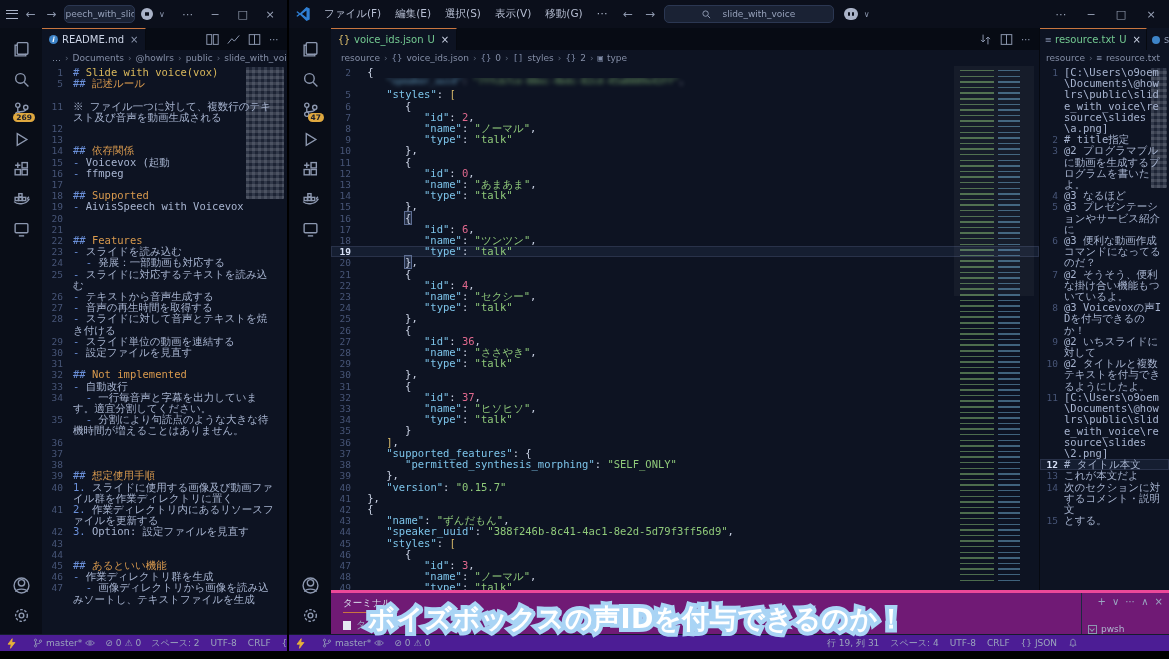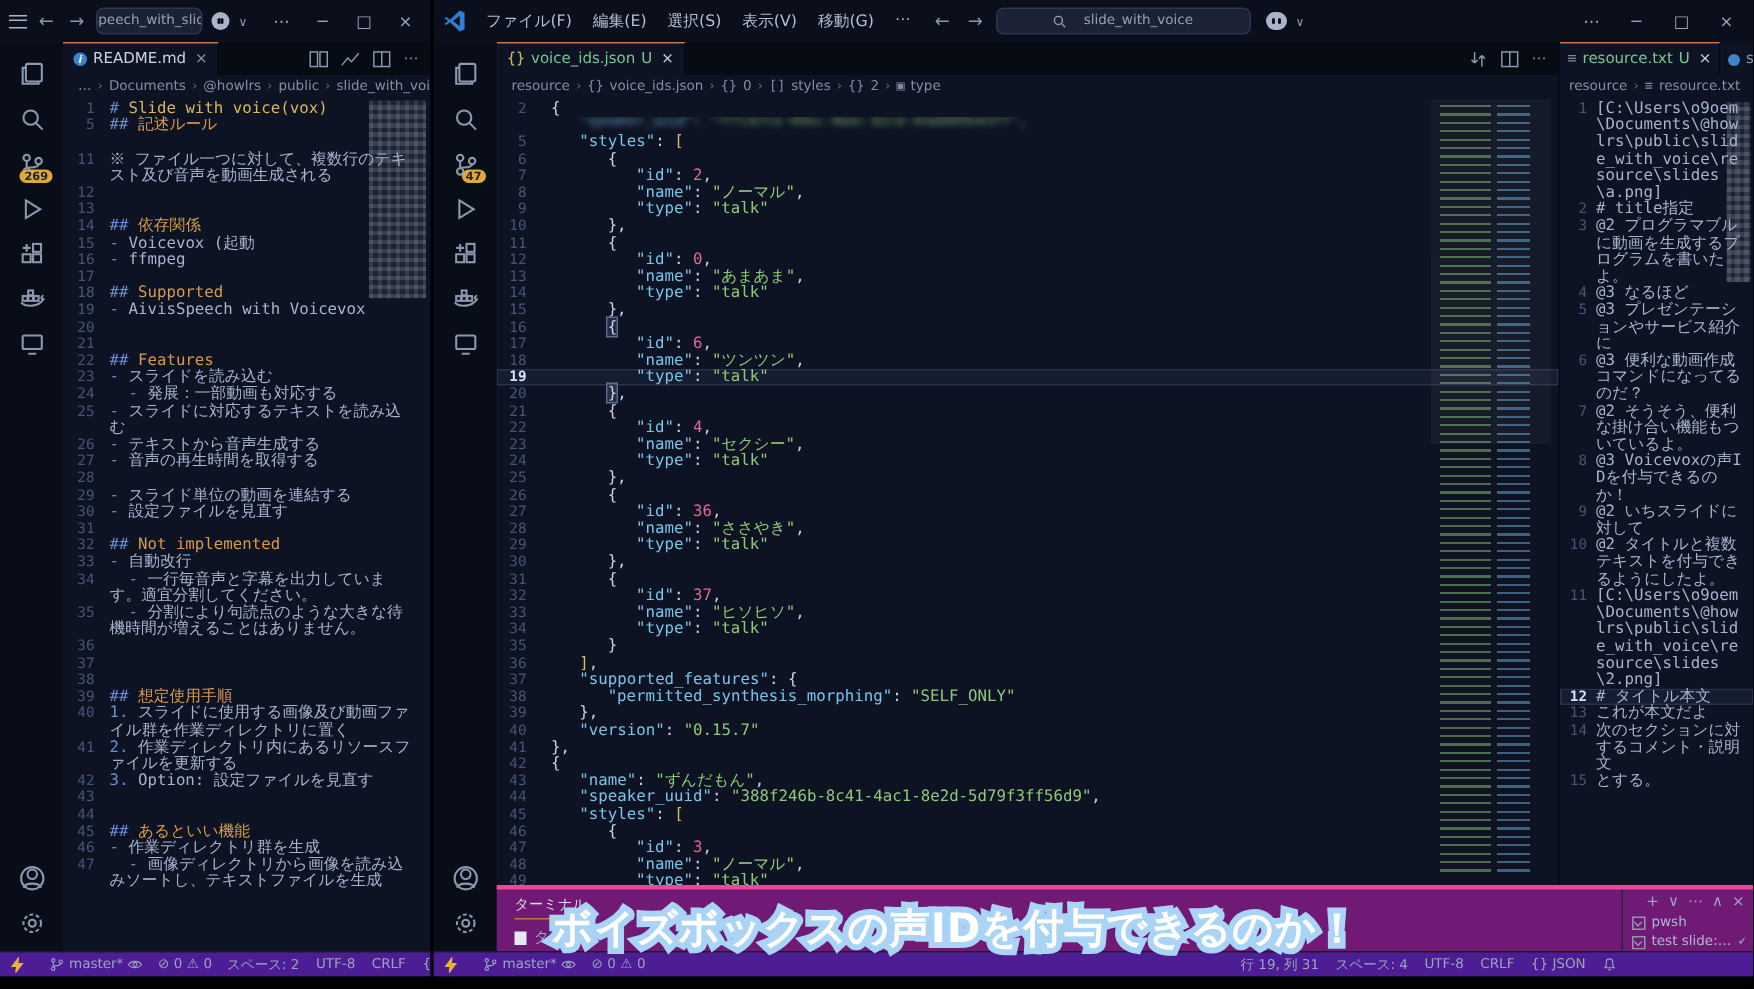--- a/index.html
+++ b/index.html
@@ -74,21 +74,21 @@
   .mm-slider{position:absolute;left:0;right:0;top:0;height:230px;background:rgba(255,255,255,.045);}
 
   
   .terminal{flex:0 0 44px;border-top:3px solid #ec4899;display:flex;position:relative;background:#701a75;font-size:10px;}
   .term-left{padding:4px 0 0 12px;}
   .term-tab{display:inline-block;color:#d7dcea;padding-bottom:2px;border-bottom:1px solid #c9763f;font-size:9.5px;}
   .term-row{margin-top:5px;display:flex;align-items:center;gap:5px;color:#9aa6c0;}
   .term-cursorbox{width:8px;height:9px;background:#e6e9f2;display:inline-block;}
   .term-side{position:absolute;right:0;top:0;bottom:0;width:88px;border-left:1px solid #1e2940;padding:3px 6px;}
   .term-toolbar{display:flex;justify-content:flex-end;gap:6px;color:#9aa6c0;font-size:10px;}
-  .term-item{display:flex;align-items:center;gap:4px;color:#aeb8cf;font-size:9px;margin-top:3px;white-space:nowrap;overflow:hidden;}
+  .term-item{display:flex;align-items:center;gap:4px;color:#aeb8cf;font-size:9px;margin-top:17px;white-space:nowrap;overflow:hidden;}
   .term-item .chk{margin-left:auto;color:#9aa6c0;}
   .term-ico{width:9px;height:9px;border:1px solid #8d98b0;display:inline-block;flex:0 0 9px;position:relative;}
   .term-ico::after{content:"";position:absolute;left:1px;top:1px;width:3px;height:3px;border-left:1px solid #8d98b0;border-bottom:1px solid #8d98b0;transform:rotate(-45deg);}
 
   
   .statusbar{height:17px;flex:0 0 17px;background:#4c1d95;border-top:1px solid #151c2e;display:flex;align-items:center;font-size:9px;color:#9aa4bc;padding:0 8px 0 0;gap:10px;}
   .sb-item{display:flex;align-items:center;gap:3px;white-space:nowrap;}
   .sb-remote{color:#e8b339;padding:0 6px;font-size:10px;display:flex;align-items:center;}
   .sb-right{margin-left:auto;display:flex;gap:11px;align-items:center;}
   .statusbar svg{width:10px;height:10px;stroke:#9aa4bc;fill:none;stroke-width:1.2;}
@@ -315,20 +315,21 @@
             <div class="code-line">
               <span class="ln">26</span>
               <span class="tx"><span class="c-li">- </span><span class="c-tx">テキストから音声生成する</span></span>
             </div>
             <div class="code-line">
               <span class="ln">27</span>
               <span class="tx"><span class="c-li">- </span><span class="c-tx">音声の再生時間を取得する</span></span>
             </div>
             <div class="code-line">
               <span class="ln">28</span>
+              <span class="tx"><span class="c-li">- </span><span class="c-tx">スライドに対して音声とテキストを焼き付ける</span></span>
             </div>
             <div class="code-line">
               <span class="ln">29</span>
               <span class="tx"><span class="c-li">- </span><span class="c-tx">スライド単位の動画を連結する</span></span>
             </div>
             <div class="code-line">
               <span class="ln">30</span>
               <span class="tx"><span class="c-li">- </span><span class="c-tx">設定ファイルを見直す</span></span>
             </div>
             <div class="code-line">

